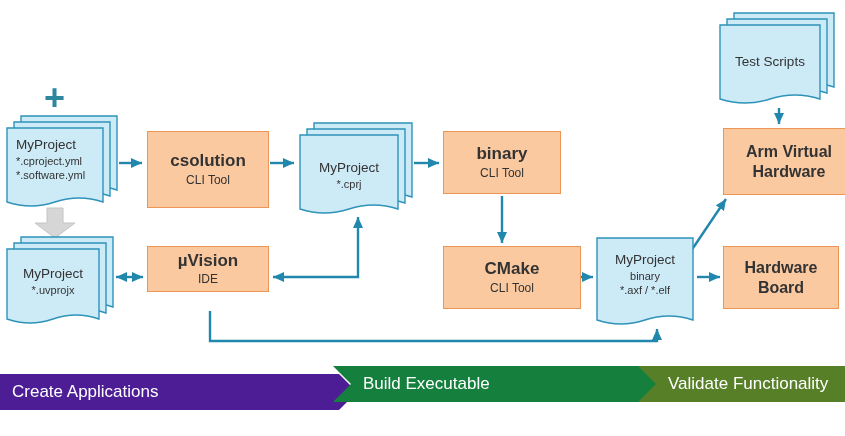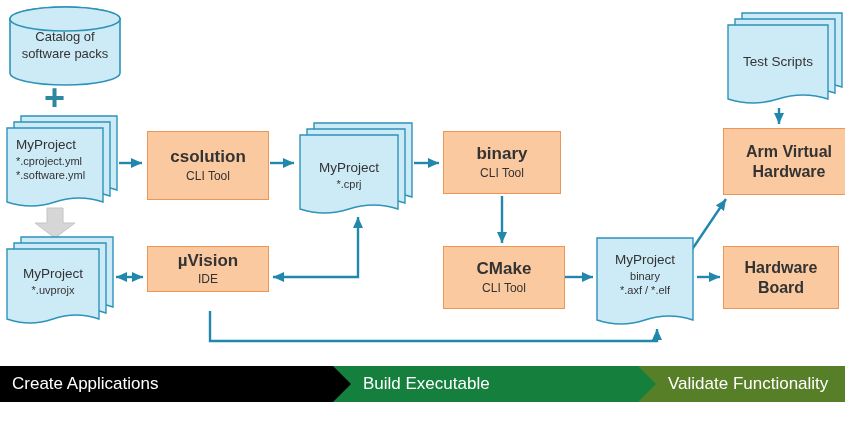--- a/index.html
+++ b/index.html
@@ -79,30 +79,20 @@
       <path d="M116,277 H143" marker-start="url(#ahs)" marker-end="url(#ah)"></path>
       <path d="M273,277 H358 V217" marker-start="url(#ahs)" marker-end="url(#ah)"></path>
       <path d="M563,277 H593" marker-end="url(#ah)"></path>
       <path d="M697,277 H720" marker-end="url(#ah)"></path>
       <path d="M691,251 L726,199" marker-end="url(#ah)"></path>
       <path d="M779,108 V124" marker-end="url(#ah)"></path>
       <path d="M210,311 V341 H657 V329" marker-end="url(#ah)"></path>
     </g>
   </svg>
 
-  <div class="node" style="left:8px;top:5px;width:114px;height:82px;">
-    <svg class="doc-svg" width="114" height="82" viewBox="0 0 114 82">
-      <path d="M2,14 A55,12 0 0 1 112,14 L112,68 A55,12 0 0 1 2,68 Z" fill="#cdeaf7" stroke="#2e93b8" stroke-width="1.6"></path>
-      <ellipse cx="57" cy="14" rx="55" ry="12" fill="#cdeaf7" stroke="#2e93b8" stroke-width="1.6"></ellipse>
-    </svg>
-    <div class="cyl-text">
-      <div>Catalog of</div>
-      <div>software packs</div>
-    </div>
-  </div>
 
   <div class="plus" style="left:44px;top:80px;">+</div>
 
   <div class="node" style="left:6px;top:115px;width:112px;height:98px;">
     <svg class="doc-svg" width="112" height="98" viewBox="0 0 112 98" fill="#cdeaf7" stroke="#2e93b8" stroke-width="1.4">
       <path d="M15,1 H111 V75 Q87,67 63,75 T15,75 Z"></path>
       <path d="M8,7 H104 V81 Q80,73 56,81 T8,81 Z"></path>
       <path d="M1,13 H97 V87 Q73,79 49,87 T1,87 Z"></path>
     </svg>
     <div class="doc-text left-align" style="left:10px;top:22px;width:86px;">
@@ -117,21 +107,21 @@
       <path d="M15,1 H107 V71 Q84,63 61,71 T15,71 Z"></path>
       <path d="M8,7 H100 V77 Q77,69 54,77 T8,77 Z"></path>
       <path d="M1,13 H93 V83 Q70,75 47,83 T1,83 Z"></path>
     </svg>
     <div class="doc-text center-align" style="left:1px;top:30px;width:92px;">
       <div class="doc-title">MyProject</div>
       <div class="doc-sub">*.uvprojx</div>
     </div>
   </div>
 
-  <div class="node tool-box" style="left:147px;top:131px;width:122px;height:69px;">
+  <div class="node tool-box" style="left:147px;top:131px;width:122px;height:77px;">
     <div class="tool-title">csolution</div>
     <div class="tool-sub">CLI Tool</div>
   </div>
 
   <div class="node" style="left:299px;top:122px;width:114px;height:98px;">
     <svg class="doc-svg" width="114" height="98" viewBox="0 0 114 98" fill="#cdeaf7" stroke="#2e93b8" stroke-width="1.4">
       <path d="M15,1 H113 V75 Q88.5,67 64,75 T15,75 Z"></path>
       <path d="M8,7 H106 V81 Q81.5,73 57,81 T8,81 Z"></path>
       <path d="M1,13 H99 V87 Q74.5,79 50,87 T1,87 Z"></path>
     </svg>
@@ -144,58 +134,58 @@
   <div class="node tool-box" style="left:443px;top:131px;width:118px;height:63px;">
     <div class="tool-title">binary</div>
     <div class="tool-sub">CLI Tool</div>
   </div>
 
   <div class="node tool-box" style="left:147px;top:246px;width:122px;height:46px;">
     <div class="tool-title">µVision</div>
     <div class="tool-sub">IDE</div>
   </div>
 
-  <div class="node tool-box" style="left:443px;top:246px;width:122px;height:63px;text-align:center;">
+  <div class="node tool-box" style="left:443px;top:246px;width:138px;height:63px;text-align:center;">
     <div class="tool-title">CMake</div>
     <div class="tool-sub">CLI Tool</div>
   </div>
 
   <div class="node" style="left:596px;top:236px;width:98px;height:92px;">
     <svg class="doc-svg" width="98" height="92" viewBox="0 0 98 92" fill="#cdeaf7" stroke="#2e93b8" stroke-width="1.4">
       <path d="M1,2 H97 V84 Q73,76 49,84 T1,84 Z"></path>
     </svg>
     <div class="doc-text center-align" style="left:1px;top:16px;width:96px;">
       <div class="doc-title">MyProject</div>
       <div class="doc-sub">binary</div>
       <div class="doc-sub">*.axf / *.elf</div>
     </div>
   </div>
 
-  <div class="node" style="left:719px;top:12px;width:118px;height:98px;margin-left:8px;">
+  <div class="node" style="left:719px;top:12px;width:118px;height:98px;">
     <svg class="doc-svg" width="118" height="98" viewBox="0 0 118 98" fill="#cdeaf7" stroke="#2e93b8" stroke-width="1.4">
       <path d="M15,1 H115 V75 Q90,67 65,75 T15,75 Z"></path>
       <path d="M8,7 H108 V81 Q83,73 58,81 T8,81 Z"></path>
       <path d="M1,13 H101 V87 Q76,79 51,87 T1,87 Z"></path>
     </svg>
     <div class="doc-text center-align" style="left:1px;top:42px;width:100px;">
       <div class="doc-title">Test Scripts</div>
     </div>
   </div>
 
   <div class="node tool-box" style="left:723px;top:128px;width:132px;height:67px;gap:0;">
     <div class="hw-line">Arm Virtual</div>
     <div class="hw-line">Hardware</div>
   </div>
 
   <div class="node tool-box" style="left:723px;top:246px;width:116px;height:63px;gap:0;">
     <div class="hw-line">Hardware</div>
     <div class="hw-line">Board</div>
   </div>
 
-  <div class="phase phase-first" style="left: 0px; width: 345px; background: #000000;">
+  <div class="phase phase-first" style="left: 0px; width: 345px; background: #4c1d95; margin-top: 8px;">
     <span>Create Applications</span>
   </div>
   <div class="phase phase-mid" style="left: 333px; width: 317px; background: #15803d;">
     <span>Build Executable</span>
   </div>
   <div class="phase phase-last" style="left: 638px; width: 207px; background: rgb(86, 127, 40);">
     <span>Validate Functionality</span>
   </div>
 
 </div>

